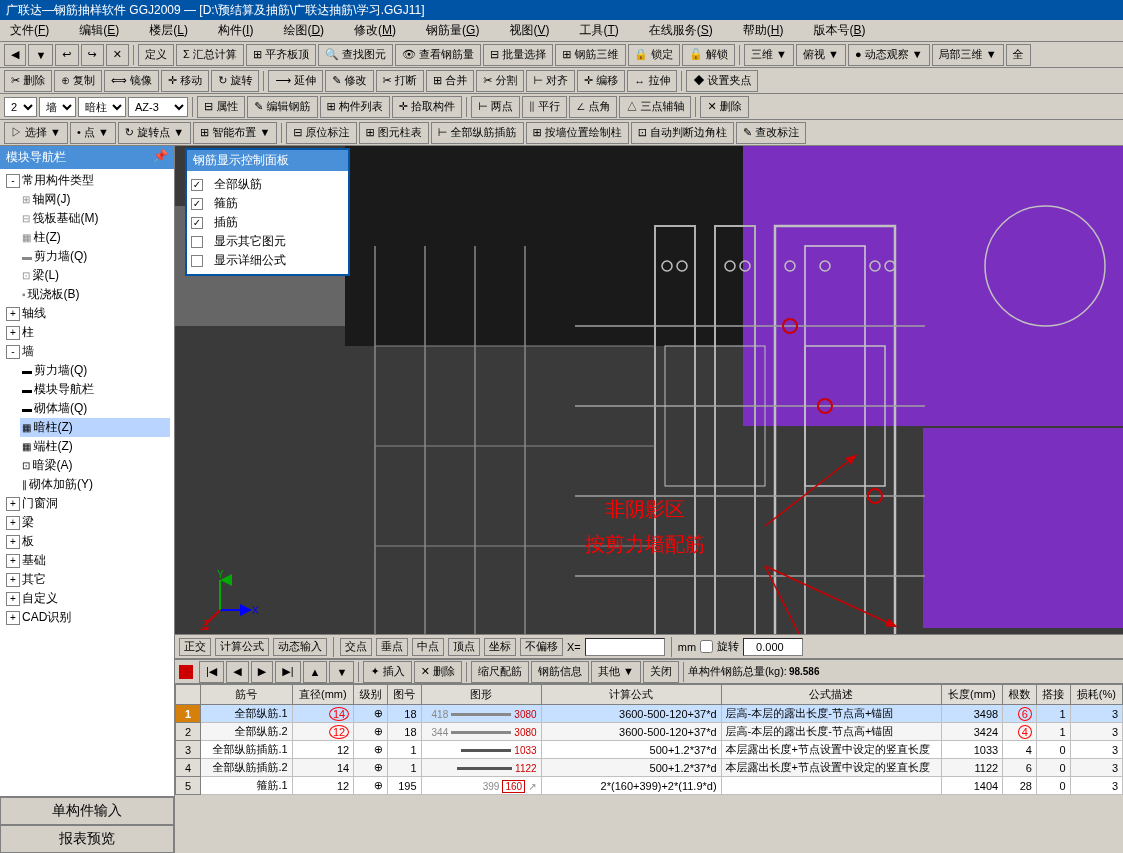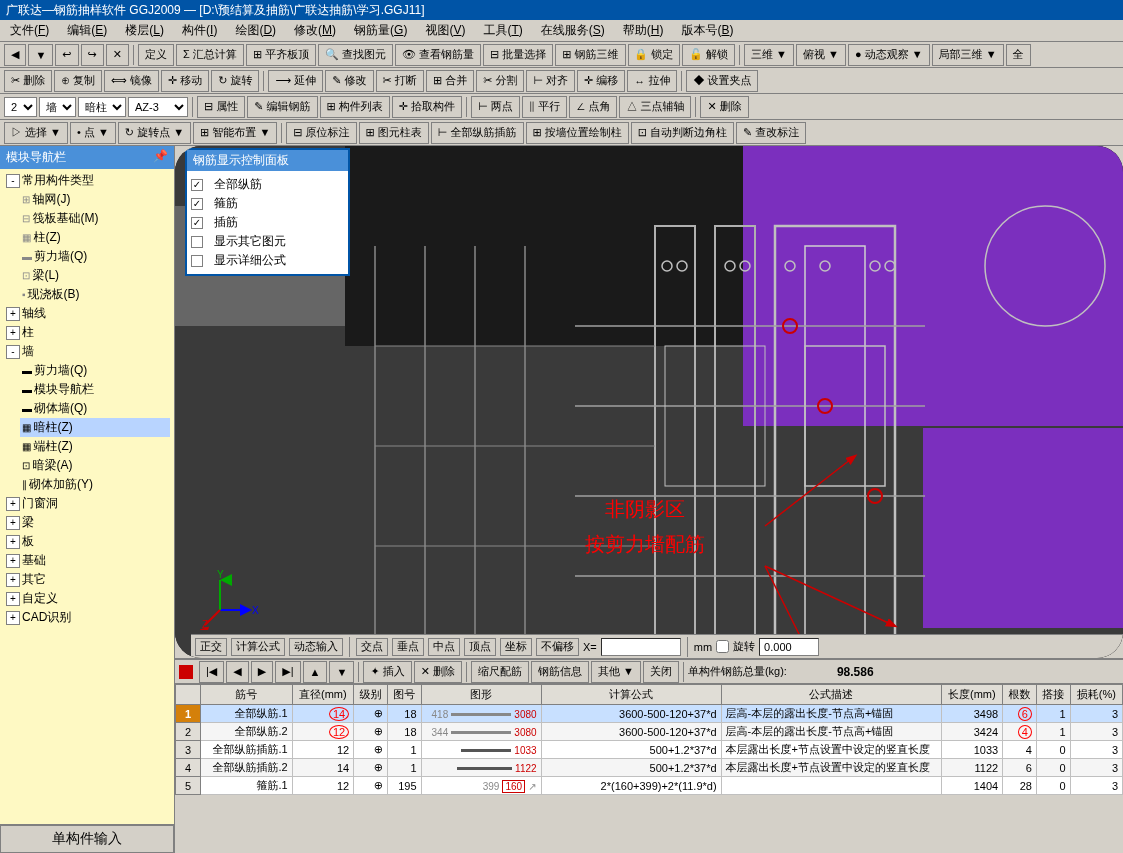--- a/index.html
+++ b/index.html
@@ -2,50 +2,50 @@
 <html><head>
   <meta charset="utf-8">
   <style>
     * { margin: 0; padding: 0; box-sizing: border-box; }
     body { width: 1123px; height: 853px; overflow: hidden; font-family: 'SimSun', 'Microsoft YaHei', sans-serif; font-size: 12px; background: #d4d0c8; }
 
     
     .title-bar { background: #0054a6; color: white; height: 20px; display: flex; align-items: center; padding: 0 6px; font-size: 12px; }
 
     
-    .menu-bar { background: #d4d0c8; height: 22px; display: flex; align-items: center; border-bottom: 1px solid #808080; padding: 0 4px; gap: 6px; }
+    .menu-bar { background: #d4d0c8; height: 22px; display: flex; align-items: center; border-bottom: 1px solid #808080; padding: 0 4px; gap: 18px; }
     .menu-item { padding: 2px 6px; font-size: 12px; cursor: pointer; color: #000; }
     .menu-item span { text-decoration: underline; }
 
     
     .toolbar1 { background: #d4d0c8; height: 26px; display: flex; align-items: center; border-bottom: 1px solid #808080; padding: 0 4px; gap: 2px; }
     .toolbar2 { background: #d4d0c8; height: 26px; display: flex; align-items: center; border-bottom: 1px solid #808080; padding: 0 4px; gap: 2px; }
     .toolbar3 { background: #d4d0c8; height: 26px; display: flex; align-items: center; border-bottom: 1px solid #808080; padding: 0 4px; gap: 2px; }
     .toolbar4 { background: #d4d0c8; height: 26px; display: flex; align-items: center; border-bottom: 1px solid #808080; padding: 0 4px; gap: 2px; }
 
     .tb-btn { background: #d4d0c8; border: 1px solid #808080; padding: 2px 6px; font-size: 11px; cursor: pointer; color: #000; white-space: nowrap; height: 22px; display: flex; align-items: center; }
     .tb-sep { width: 1px; height: 20px; background: #808080; margin: 0 2px; }
     .tb-select { height: 20px; font-size: 11px; background: white; border: 1px solid #808080; padding: 0 2px; }
 
     
     .main-layout { display: flex; height: calc(853px - 20px - 22px - 26px - 26px - 26px - 26px); }
 
     
-    .sidebar { width: 175px; background: #fef9c3; border-right: 1px solid #808080; display: flex; flex-direction: column; flex-shrink: 0; }
+    .sidebar { width: 175px; background: #ffffff; border-right: 1px solid #808080; display: flex; flex-direction: column; flex-shrink: 0; }
     .sidebar-header { background: #4a90d9; color: white; padding: 3px 6px; font-size: 12px; display: flex; justify-content: space-between; }
     .sidebar-section { padding: 2px 4px; }
     .sidebar-link { color: #0000aa; text-decoration: underline; cursor: pointer; display: block; padding: 2px 4px; font-size: 12px; }
 
     .tree-item { display: flex; align-items: center; padding: 1px 2px; cursor: pointer; font-size: 12px; }
     .tree-expand { width: 14px; height: 14px; display: inline-flex; align-items: center; justify-content: center; border: 1px solid #808080; background: white; font-size: 10px; margin-right: 2px; flex-shrink: 0; }
     .tree-label { font-size: 12px; }
     .tree-children { padding-left: 16px; }
 
     
-    .canvas-area { flex: 1; background: #737373; position: relative; overflow: hidden; display: flex; flex-direction: column; border-radius: 26px; }
+    .canvas-area { flex: 1; background: #737373; position: relative; overflow: hidden; display: flex; flex-direction: column; }
 
     
     .status-bar { background: #d4d0c8; height: 24px; display: flex; align-items: center; border-top: 1px solid #808080; padding: 0 4px; gap: 4px; font-size: 11px; }
     .status-btn { background: #d4d0c8; border: 1px solid #808080; padding: 0 4px; height: 18px; font-size: 11px; cursor: pointer; }
 
     
     .bottom-panel { height: 195px; border-top: 2px solid #808080; background: #d4d0c8; display: flex; flex-direction: column; }
     .bottom-toolbar { background: #d4d0c8; height: 24px; display: flex; align-items: center; border-bottom: 1px solid #808080; padding: 0 4px; gap: 2px; }
     .bottom-table-container { flex: 1; overflow: hidden; }
 
@@ -61,21 +61,21 @@
     .float-panel { position: absolute; top: 2px; left: 10px; background: white; border: 2px solid #0054a6; width: 165px; padding: 4px; z-index: 10; }
     .float-panel-title { background: #4a90d9; color: white; padding: 2px 6px; font-size: 12px; margin: -4px -4px 4px -4px; }
     .float-panel-item { display: flex; align-items: center; gap: 11px; padding: 1px 0; font-size: 12px; }
     .checkbox { width: 12px; height: 12px; border: 1px solid #808080; background: white; display: inline-flex; align-items: center; justify-content: center; font-size: 10px; }
     .checked::after { content: '✓'; color: #000; font-size: 10px; }
 
     
     .annotation { position: absolute; color: red; font-size: 18px; font-weight: normal; pointer-events: none; }
 
     
-    .coord-display { background: white; border: 1px inset #808080; padding: 0 4px; height: 18px; display: flex; align-items: center; font-size: 11px; min-width: 80px; }
+    .coord-display { background: white; border: 1px inset #808080; padding: 0 12px; height: 18px; display: flex; align-items: center; font-size: 11px; min-width: 80px; }
 
     
     .sidebar-bottom { margin-top: auto; border-top: 1px solid #808080; }
     .sidebar-btn { background: #d4d0c8; border: 1px solid #808080; padding: 4px 8px; cursor: pointer; font-size: 14px; width: 100%; text-align: center; display: block; }
 
     
     .row-num { background: #e0ddd6; border: 1px solid #808080; text-align: center; }
 
     
     .circle-val { display: inline-block; border: 1.5px solid red; border-radius: 50%; padding: 0 3px; color: red; font-size: 11px; }
@@ -297,20 +297,21 @@
           <span>自定义</span>
         </div>
       <div class="tree-item">
           <span class="tree-expand">+</span>
           <span>CAD识别</span>
         </div>
     </div>
 
     <div class="sidebar-bottom">
       <button class="sidebar-btn">单构件输入</button>
+      <button class="sidebar-btn">报表预览</button>
     </div>
   </div>
 
   <div style="flex:1; display:flex; flex-direction:column; overflow:hidden;">
 
     <div class="canvas-area" style="flex:1; position:relative; overflow:hidden;">
 
       <div class="float-panel">
         <div class="float-panel-title">钢筋显示控制面板</div>
         <div class="float-panel-item">
@@ -420,21 +421,21 @@
                 </marker>
               <marker id="zarrow" markerWidth="6" markerHeight="6" refX="1" refY="5" orient="auto">
                   <path d="M6,0 L0,3 L6,6 z" fill="#cc0000"></path>
                 </marker>
             </defs>
           </svg>
         </div>
 
       </div>
 
-      <div class="status-bar" style="position:absolute; bottom:0; left:16px; right:0;">
+      <div class="status-bar" style="position:absolute; bottom:0; left:0; right:0;">
         <button class="status-btn">正交</button>
         <button class="status-btn">计算公式</button>
         <button class="status-btn">动态输入</button>
         <div class="tb-sep"></div>
         <button class="status-btn">交点</button>
         <button class="status-btn">垂点</button>
         <button class="status-btn">中点</button>
         <button class="status-btn">顶点</button>
         <button class="status-btn">坐标</button>
         <button class="status-btn">不偏移</button>
@@ -462,21 +463,21 @@
         <div class="tb-sep"></div>
         <button class="tb-btn">✦ 插入</button>
         <button class="tb-btn">✕ 删除</button>
         <div class="tb-sep"></div>
         <button class="tb-btn">缩尺配筋</button>
         <button class="tb-btn">钢筋信息</button>
         <button class="tb-btn">其他 ▼</button>
         <button class="tb-btn">关闭</button>
         <div class="tb-sep"></div>
         <span style="font-size:11px;">单构件钢筋总量(kg):</span>
-        <span style="font-size:12px; font-weight:bold;margin-left:48px;">98.586</span>
+        <span style="font-size:10px; font-weight:bold;">98.586</span>
       </div>
 
       <div class="bottom-table-container">
         <table>
           <thead>
             <tr>
               <th style="width:25px;"></th>
               <th>筋号</th>
               <th>直径(mm)</th>
               <th>级别</th>

